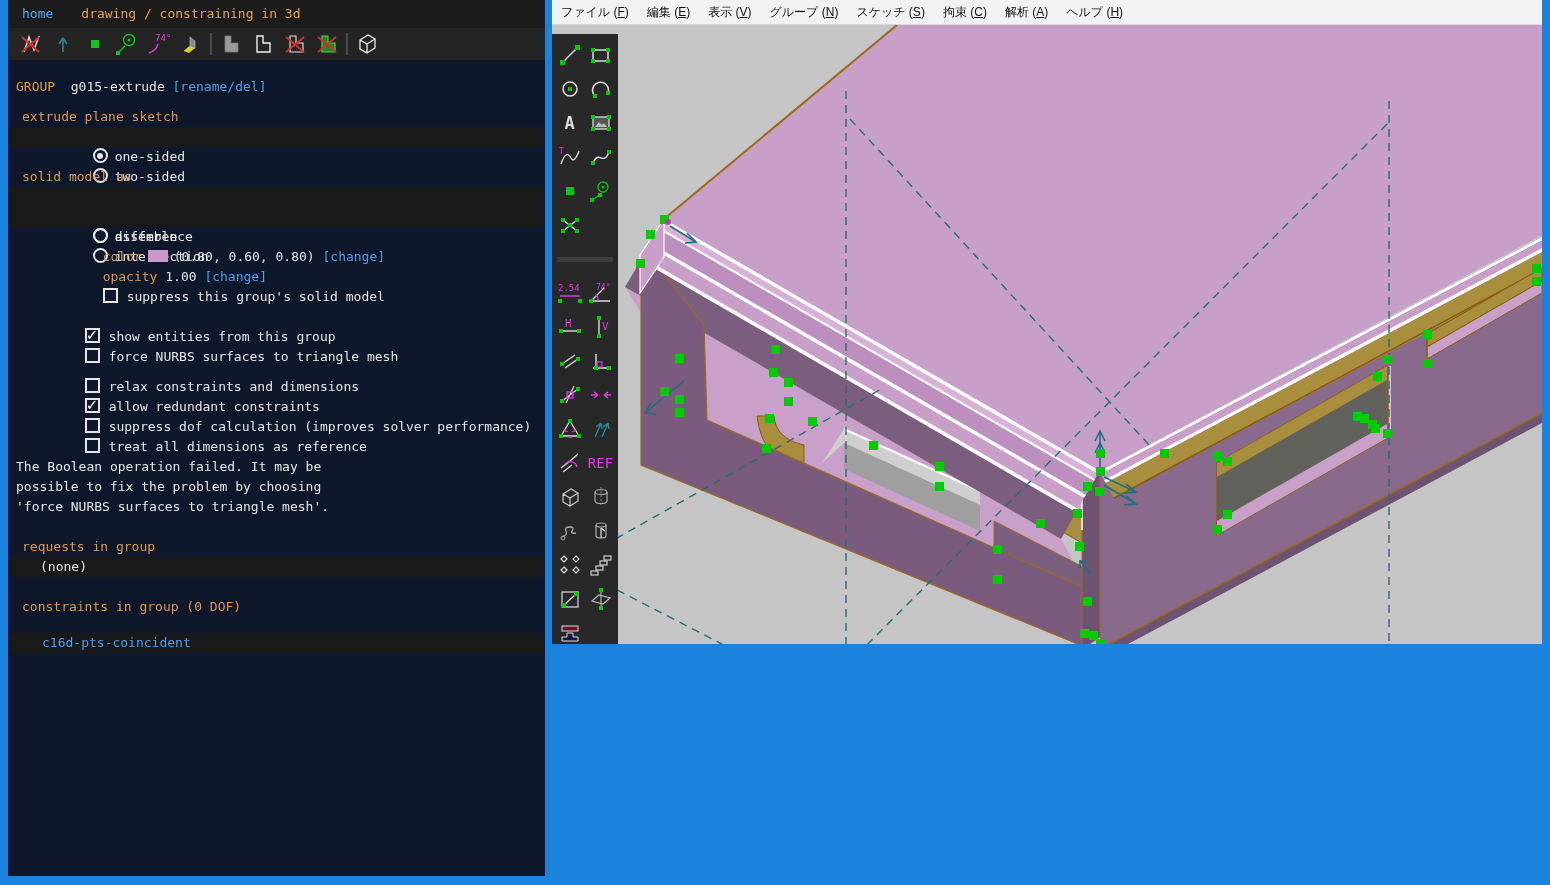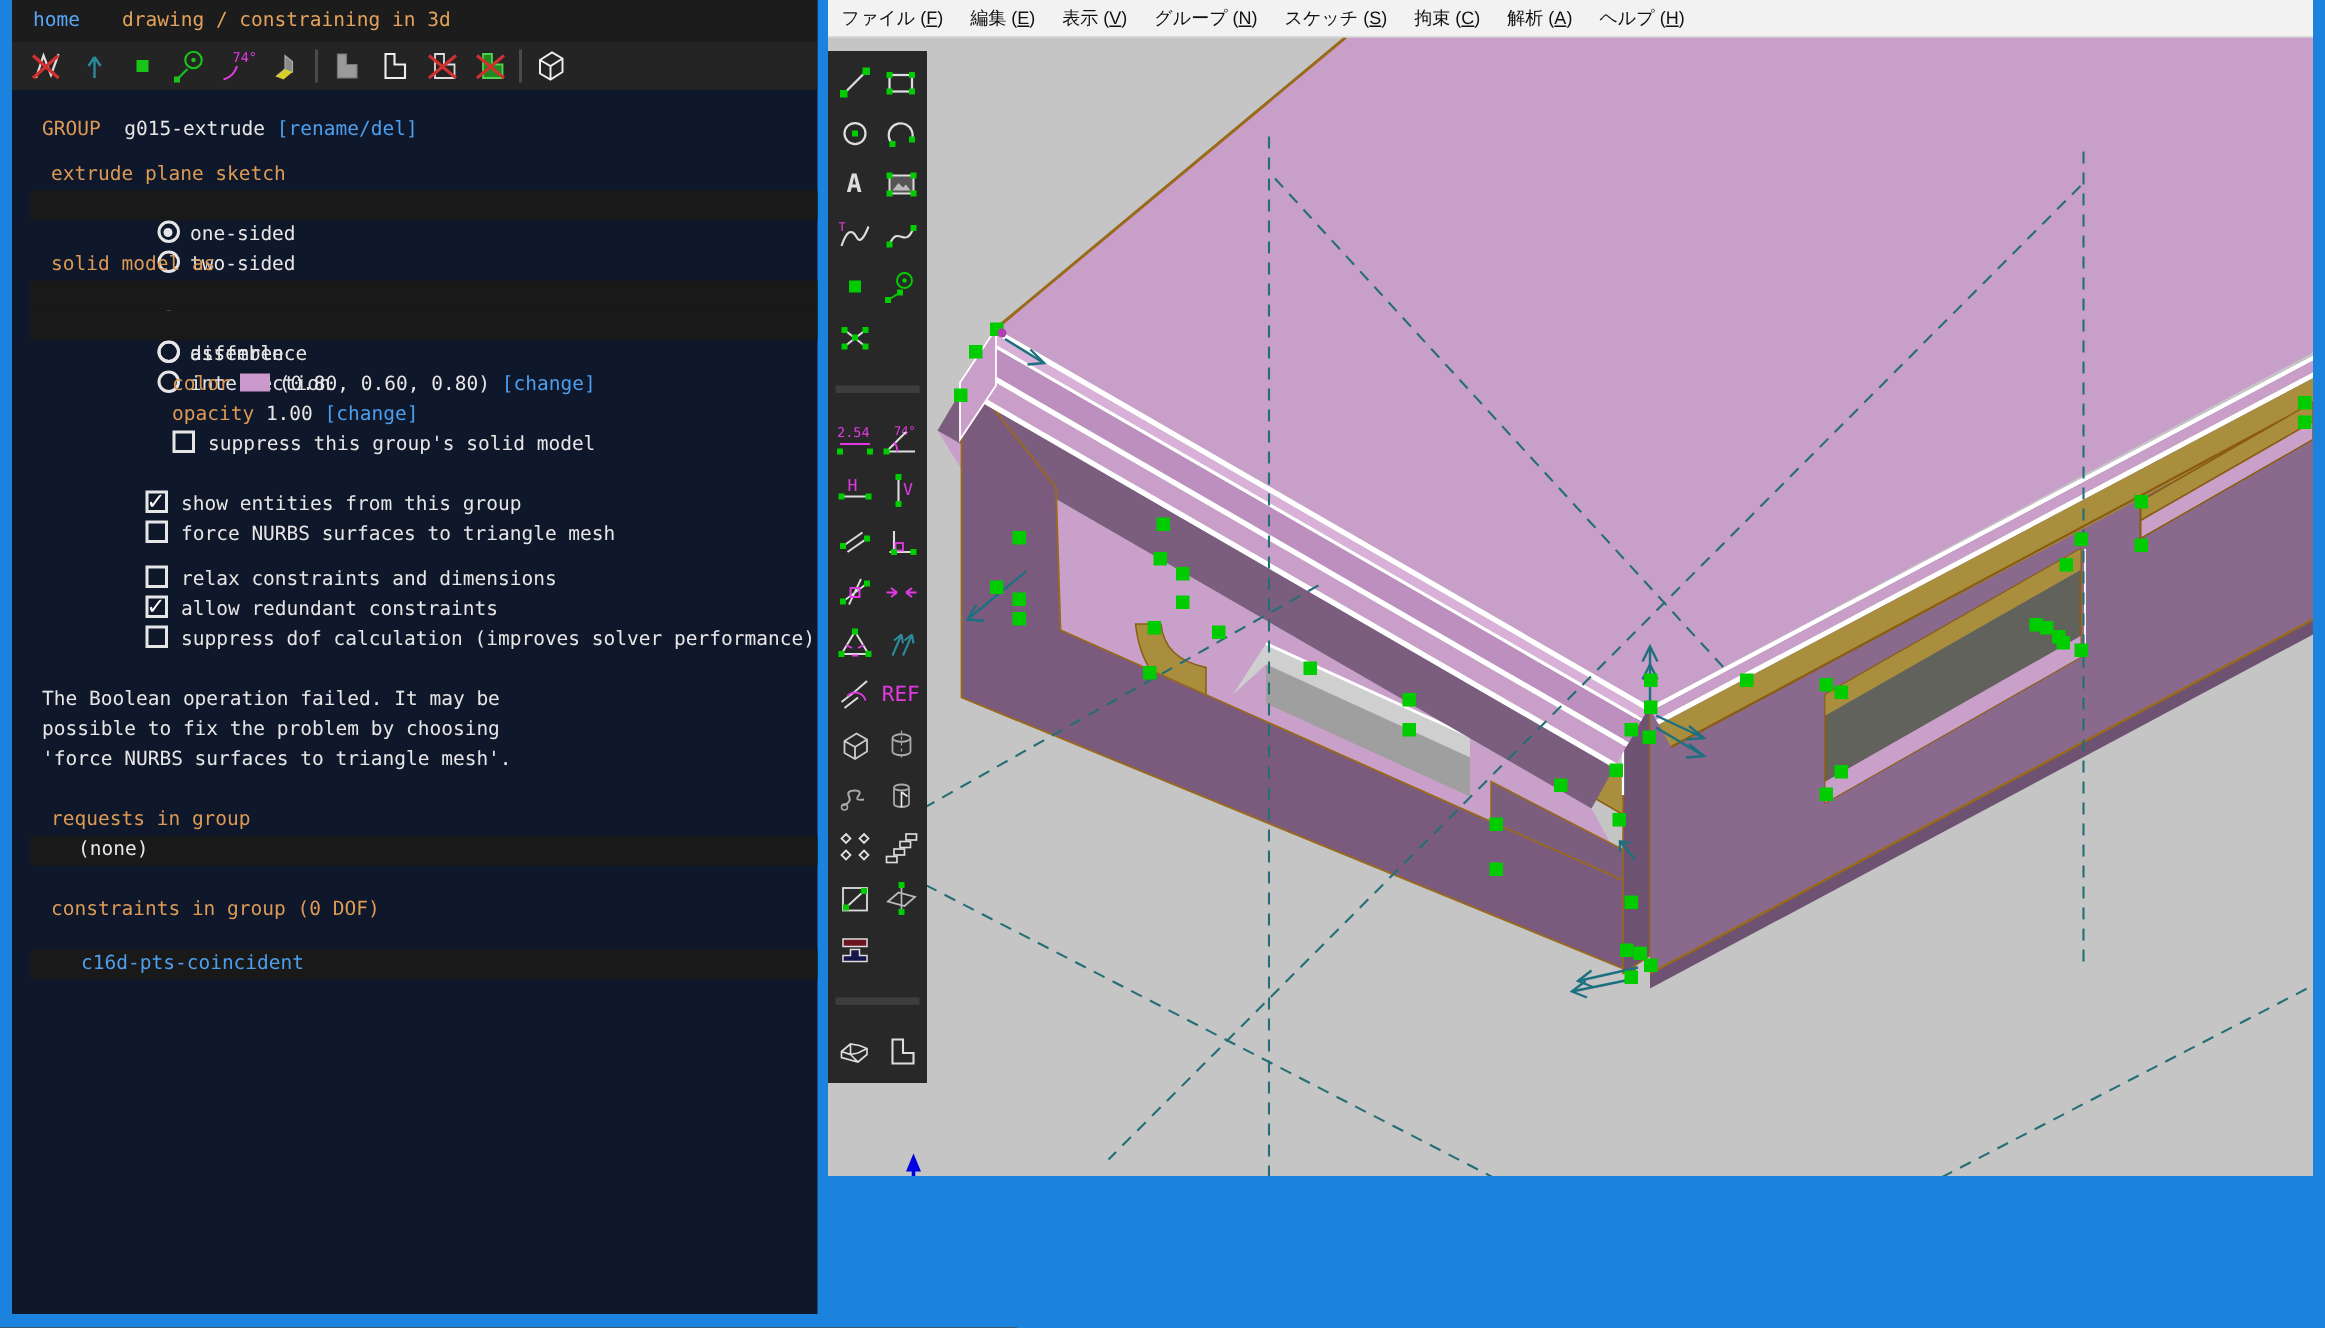--- a/index.html
+++ b/index.html
@@ -6,32 +6,32 @@
   .app{position:relative;width:1550px;height:885px;background:#1b82dd;font-family:"DejaVu Sans Mono","Liberation Mono",monospace;overflow:hidden;}
   
   .panel{position:absolute;left:8px;top:0;width:537px;height:876px;background:#0f172a;overflow:hidden;}
   .tabbar{position:absolute;left:0;top:0;width:100%;height:28px;background:#1c1c1c;display:flex;align-items:center;}
   .tab{font-size:13px;padding:0 14px;height:28px;line-height:28px;cursor:default;}
   .tab.home{color:#58a7f7;}
   .tab.active{color:#e3a35c;}
   .ptoolbar{position:absolute;left:0;top:28px;width:100%;height:32px;background:#242424;display:flex;align-items:center;gap:6px;padding-left:10px;box-sizing:border-box;}
   .pt-icon{width:26px;height:26px;flex:0 0 auto;}
   .pt-sep{width:2px;height:22px;background:#4a4a4a;flex:0 0 auto;}
-  .ptext{position:absolute;left:12px;top:60px;width:100%;height:732px;padding-left:12px;}
+  .ptext{position:absolute;left:0;top:60px;width:100%;height:732px;padding-left:12px;}
   .row{position:absolute;left:0;width:100%;height:20px;line-height:20px;font-size:13px;white-space:pre;}
   .row.hl{background:#191919;}
   .tan{color:#dc9a55;} .wht{color:#e6e6e6;} .lnk{color:#4d9fee;cursor:pointer;}
   .ind8{padding-left:8px;} .ind14{padding-left:14px;} .ind22{padding-left:22px;} .ind32{padding-left:32px;} .ind34{padding-left:34px;margin-top:16px;}
   .sw{display:inline-block;width:20px;height:12px;background:#cc99cc;vertical-align:-1px;margin:0 6px;}
   .rb{display:inline-block;width:11px;height:11px;border:2px solid #e6e6e6;border-radius:50%;vertical-align:-2px;margin-right:7px;position:relative;}
   .rb.on::after{content:"";position:absolute;left:2.5px;top:2.5px;width:6px;height:6px;border-radius:50%;background:#e6e6e6;}
   .cb{display:inline-block;width:11px;height:11px;border:2px solid #e6e6e6;vertical-align:-2px;margin-right:9px;position:relative;}
   .cb.on::after{content:"✓";position:absolute;left:-1px;top:-5px;font-size:15px;color:#fff;font-family:"DejaVu Sans",sans-serif;}
   
-  .viewport{position:absolute;left:552px;top:0;width:990px;height:784px;background:#c5c5c5;overflow:hidden;}
+  .viewport{position:absolute;left:552px;top:0;width:990px;height:644px;background:#c5c5c5;overflow:hidden;}
   .menubar{position:absolute;left:0;top:0;width:100%;height:24px;background:#f2f2f2;border-bottom:1px solid #d8d8d8;display:flex;align-items:center;font-family:"Liberation Sans","DejaVu Sans",sans-serif;font-size:12px;color:#111;}
   .mitem{padding:0 9px;height:24px;line-height:24px;cursor:default;}
   .mn::before{content:"(";} .mn::after{content:")";}
   .mn u{text-decoration:underline;}
   .scene{position:absolute;left:0;top:25px;width:990px;height:851px;}
   .vtoolbar{position:absolute;left:0;top:34px;width:66px;background:#282828;display:grid;grid-template-columns:31px 31px;grid-auto-rows:34px;justify-content:center;align-items:center;justify-items:center;padding:4px 0;}
   .vt-cell{width:28px;height:28px;display:flex;align-items:center;justify-content:center;}
   .vt-sep{grid-column:1 / span 2;width:56px;height:5px;background:#3d3d3d;align-self:center;}
   .mag{color:#e23ae2;font-family:"DejaVu Sans Mono",monospace;}
   .whtxt{color:#ddd;font-family:"DejaVu Sans Mono",monospace;}
@@ -129,20 +129,23 @@
       </div>
 
       <div class="row ind14" style="top:297px">
         <span class="cb"></span><span class="wht">relax constraints and dimensions</span>
       </div>
       <div class="row ind14" style="top:317px">
         <span class="cb on"></span><span class="wht">allow redundant constraints</span>
       </div>
       <div class="row ind14" style="top:337px">
         <span class="cb"></span><span class="wht">suppress dof calculation (improves solver performance)</span>
+      </div>
+      <div class="row ind14" style="top:357px">
+        <span class="cb"></span><span class="wht">treat all dimensions as reference</span>
       </div>
 
       <div class="row wht ind8" style="top:397px">The Boolean operation failed. It may be</div>
       <div class="row wht ind8" style="top:417px">possible to fix the problem by choosing</div>
       <div class="row wht ind8" style="top:437px">'force NURBS surfaces to triangle mesh'.</div>
 
       <div class="row tan ind14" style="top:477px">requests in group</div>
       <div class="row hl wht ind32" style="top:497px">(none)</div>
 
       <div class="row tan ind14" style="top:537px">constraints in group (0 DOF)</div>

